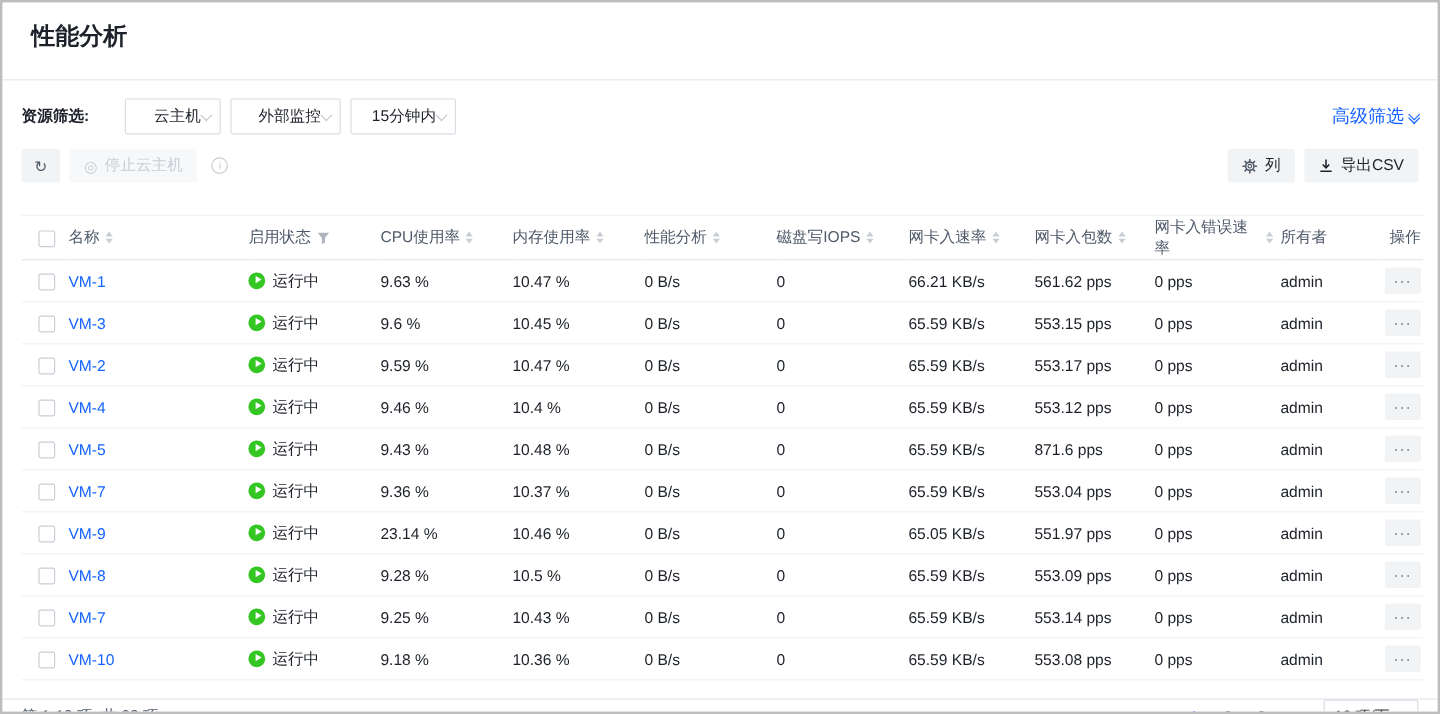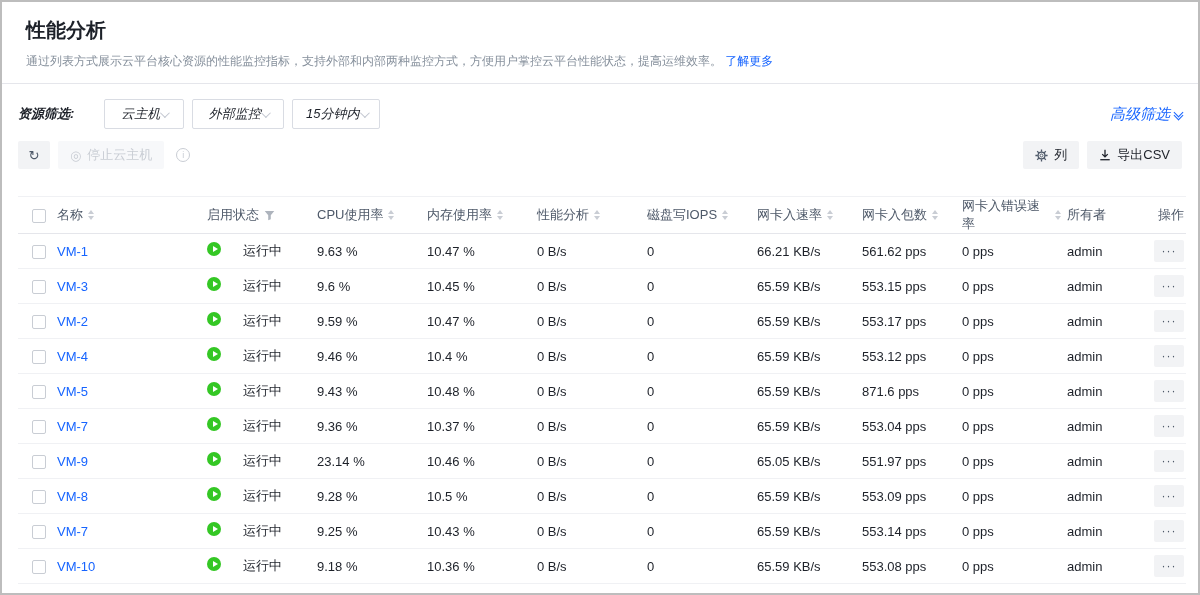--- a/index.html
+++ b/index.html
@@ -8,24 +8,24 @@
   .frame {
     width:1200px; height:595px; background:#fff;
     border:2px solid #bdbdbd; display:flex; flex-direction:column; overflow:hidden;
   }
   
   .page-header { padding:15px 24px 13px; border-bottom:1px solid #e5e6eb; }
   .page-title { font-size:20px; font-weight:700; color:#1d2129; margin:0 0 9px; }
   .page-desc { font-size:12px; color:#86909c; }
   .learn-more { color:#1664ff; text-decoration:none; cursor:pointer; }
   
-  .filter-bar { display:flex; align-items:center; padding:15px 16px 10px;font-style:italic; }
+  .filter-bar { display:flex; align-items:center; padding:15px 16px 10px; }
   .filter-label { font-size:13px; font-weight:700; color:#1d2129; margin-right:30px; }
   .select {
-    display:inline-flex; align-items:center; justify-content:center;
+    display:inline-flex; align-items:center; justify-content:flex-end;
     height:30px; border:1px solid #d9dce3; border-radius:2px; background:#fff;
     padding:0 9px; font-size:13px; color:#1d2129; margin-right:8px; cursor:pointer;
   }
   .sel-resource { width:80px; } .sel-monitor { width:92px; } .sel-time { width:88px; }
   .chev { width:7px; height:7px; border-right:1.4px solid #c2c7d0; border-bottom:1.4px solid #c2c7d0;
           transform:rotate(45deg) translateY(-2px); display:inline-block; }
   .advanced { margin-left:auto; display:inline-flex; align-items:center; gap:5px;
               color:#1664ff; font-size:15px; cursor:pointer; }
   .dbl-chev { display:inline-flex; flex-direction:column; }
   .dbl-chev i { width:7px; height:7px; border-right:1.6px solid #1664ff; border-bottom:1.6px solid #1664ff;
@@ -52,21 +52,21 @@
   table { width:1168px; border-collapse:collapse; table-layout:fixed; font-size:13px; }
   thead th { height:32px; font-weight:400; color:#4e5969; text-align:left;
              border-top:1px solid #f0f1f4; border-bottom:1px solid #e5e6eb; padding:0 6px 0 0; }
   thead th .th-inner { display:inline-flex; align-items:center; gap:5px; }
   tbody td { height:35px; color:#1d2129; border-bottom:1px solid #f0f1f4; padding:0 6px 0 0; }
   td.col-check, th.col-check { padding-left:14px; }
   th.col-right, td.col-right { text-align:right; padding-right:2px; }
   .checkbox { width:14px; height:14px; border:1px solid #c9cdd4; border-radius:2px;
               background:#fff; display:inline-block; vertical-align:middle; cursor:pointer; }
   .vm-link { color:#1664ff; text-decoration:none; cursor:pointer; }
-  .status { display:inline-flex; align-items:flex-start; gap:22px; }
+  .status { display:inline-flex; align-items:center; gap:6px; }
   .status-dot { width:14px; height:14px; border-radius:50%; background:#34c724; position:relative; display:inline-block; }
   .status-dot::after { content:""; position:absolute; left:5.5px; top:3.5px;
      border-left:5px solid #fff; border-top:3.5px solid transparent; border-bottom:3.5px solid transparent; }
   .sorter { display:inline-flex; flex-direction:column; gap:2px; cursor:pointer; }
   .sorter i { width:0; height:0; border-left:3.5px solid transparent; border-right:3.5px solid transparent; display:block; }
   .sorter .up { border-bottom:4px solid #c9cdd4; }
   .sorter .dn { border-top:4px solid #c9cdd4; }
   .more-btn { width:30px; height:22px; border:none; border-radius:2px; background:#f2f3f5;
               color:#4e5969; font-size:12px; letter-spacing:1px; cursor:pointer; line-height:10px; }
   
@@ -81,24 +81,20 @@
                align-items:center; gap:8px; padding:0 8px; margin-left:8px; font-size:12.5px;
                color:#1d2129; cursor:pointer; }
 </style>
 </head>
 <body>
 
 <div class="frame">
 
   <div class="page-header">
     <h1 class="page-title">性能分析</h1>
-    <div class="page-desc">
-      <span>通过列表方式展示云平台核心资源的性能监控指标，支持外部和内部两种监控方式，方便用户掌控云平台性能状态，提高运维效率。</span>
-      <a class="learn-more">了解更多</a>
-    </div>
   </div>
 
   <div class="filter-bar">
     <span class="filter-label">资源筛选:</span>
     <div class="select sel-resource">
       <span>云主机</span>
       <span class="chev"></span>
     </div>
     <div class="select sel-monitor">
       <span>外部监控</span>

